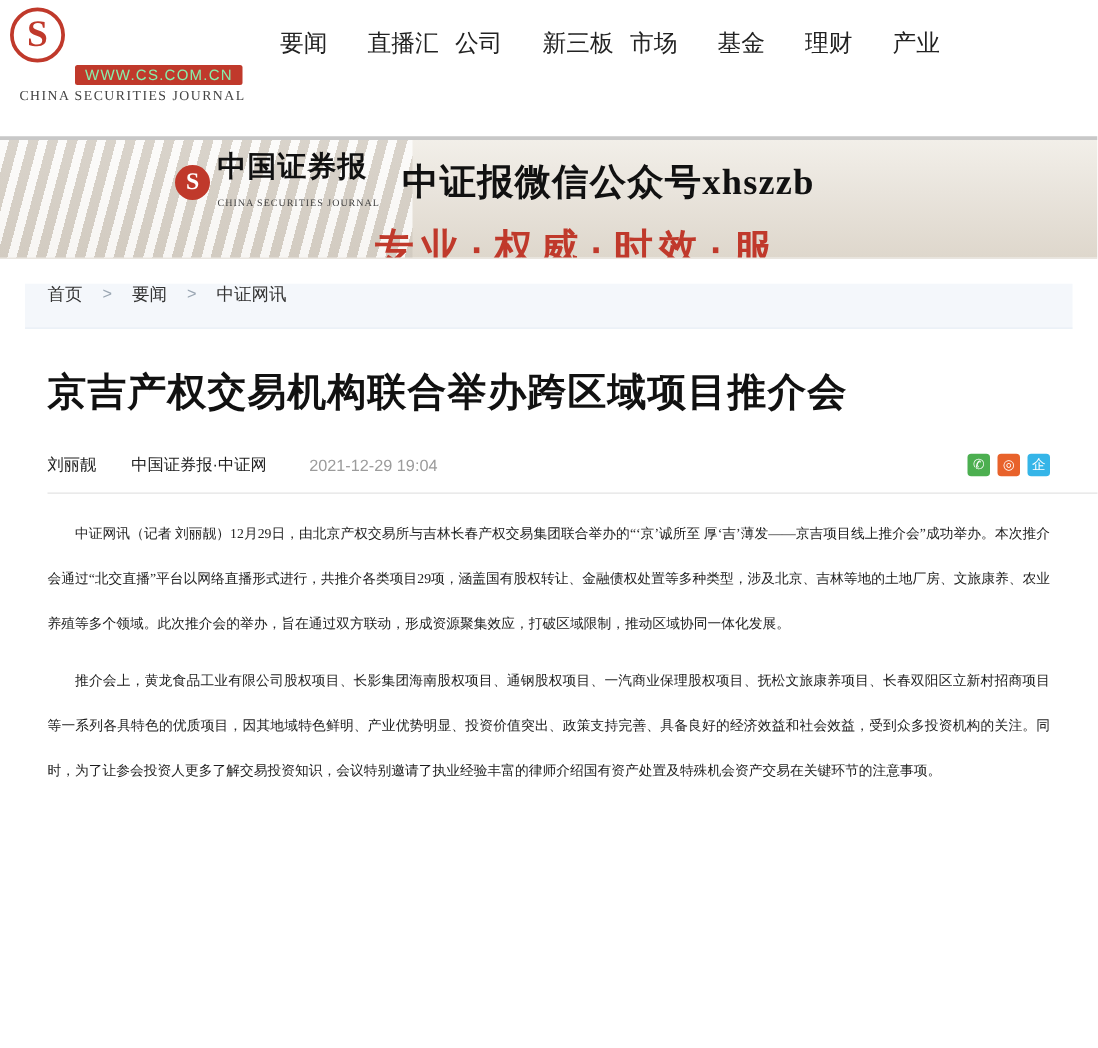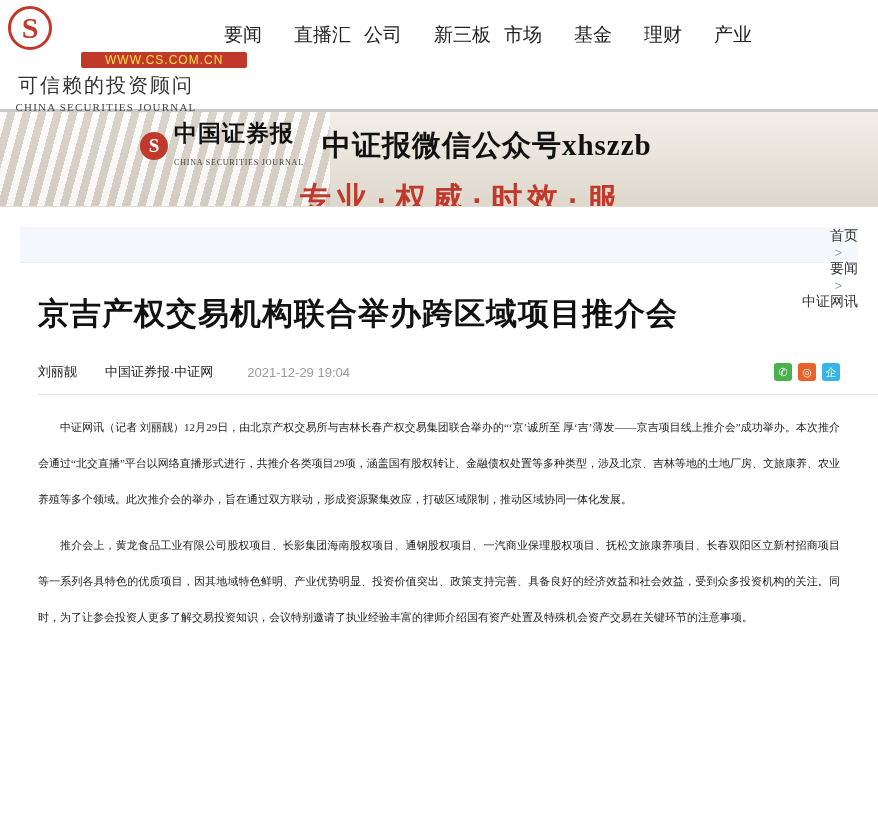--- a/index.html
+++ b/index.html
@@ -44,27 +44,27 @@
   .logo-word {
     font-family: "Liberation Serif", serif;
     font-size: 34px;
     font-weight: bold;
     color: #1a1a1a;
     letter-spacing: 1px;
     margin-left: 6px;
   }
   .logo-url {
     margin-top: 2px;
-    margin-left: 73px;
+    margin-left: 52px;
     background: #c0392b;
-    color: #fde047;
+    color: #86efac;
     font-size: 12px;
     font-family: "Liberation Sans", sans-serif;
     letter-spacing: 1px;
-    padding: 1px 24px;
+    padding: 1px 8px;
     display: inline-block;
     border-radius: 2px;
   }
   .logo-slogan {
     margin-top: 4px;
     font-family: "Liberation Serif", serif;
     font-size: 20px;
     color: #333;
     letter-spacing: 2px;
     text-align: center;
@@ -170,24 +170,23 @@
     letter-spacing: 5px;
   }
 
   
   .crumb-wrap {
     margin: 20px auto 0 auto;
     width: 838px;
     background: #f4f7fb;
     height: 36px;
     display: flex;
-    align-items: flex-end;
+    align-items: flex-start;
     padding-left: 18px;
     border-bottom: 1px solid #e8eef5;
-    flex-direction: column;
   }
   .crumb-item { font-size: 14px; color: #333; cursor: pointer; }
   .crumb-sep { font-size: 13px; color: #9aa6b2; margin: 0 16px; }
 
   
   .article { width: 838px; margin: 0 auto; padding-left: 18px; padding-right: 18px; }
   .headline {
     font-family: "Liberation Serif", serif;
     font-size: 31px;
     font-weight: bold;
@@ -246,21 +245,20 @@
 <body>
 
 <div class="page">
 
   <div class="header">
     <div class="logo-block">
       <div class="logo-top">
         <div class="logo-mark">S</div>
       </div>
       <div class="logo-url">WWW.CS.COM.CN</div>
-      <div class="logo-slogan">可信赖的投资顾问</div>
       <div class="logo-en">CHINA SECURITIES JOURNAL</div>
     </div>
 
     <div class="nav">
       <div class="nav-row first">
         <div class="nav-item">要闻</div>
         <div class="nav-item">直播汇</div>
         <div class="nav-item">公司</div>
         <div class="nav-item">新三板</div>
         <div class="nav-item">市场</div>

